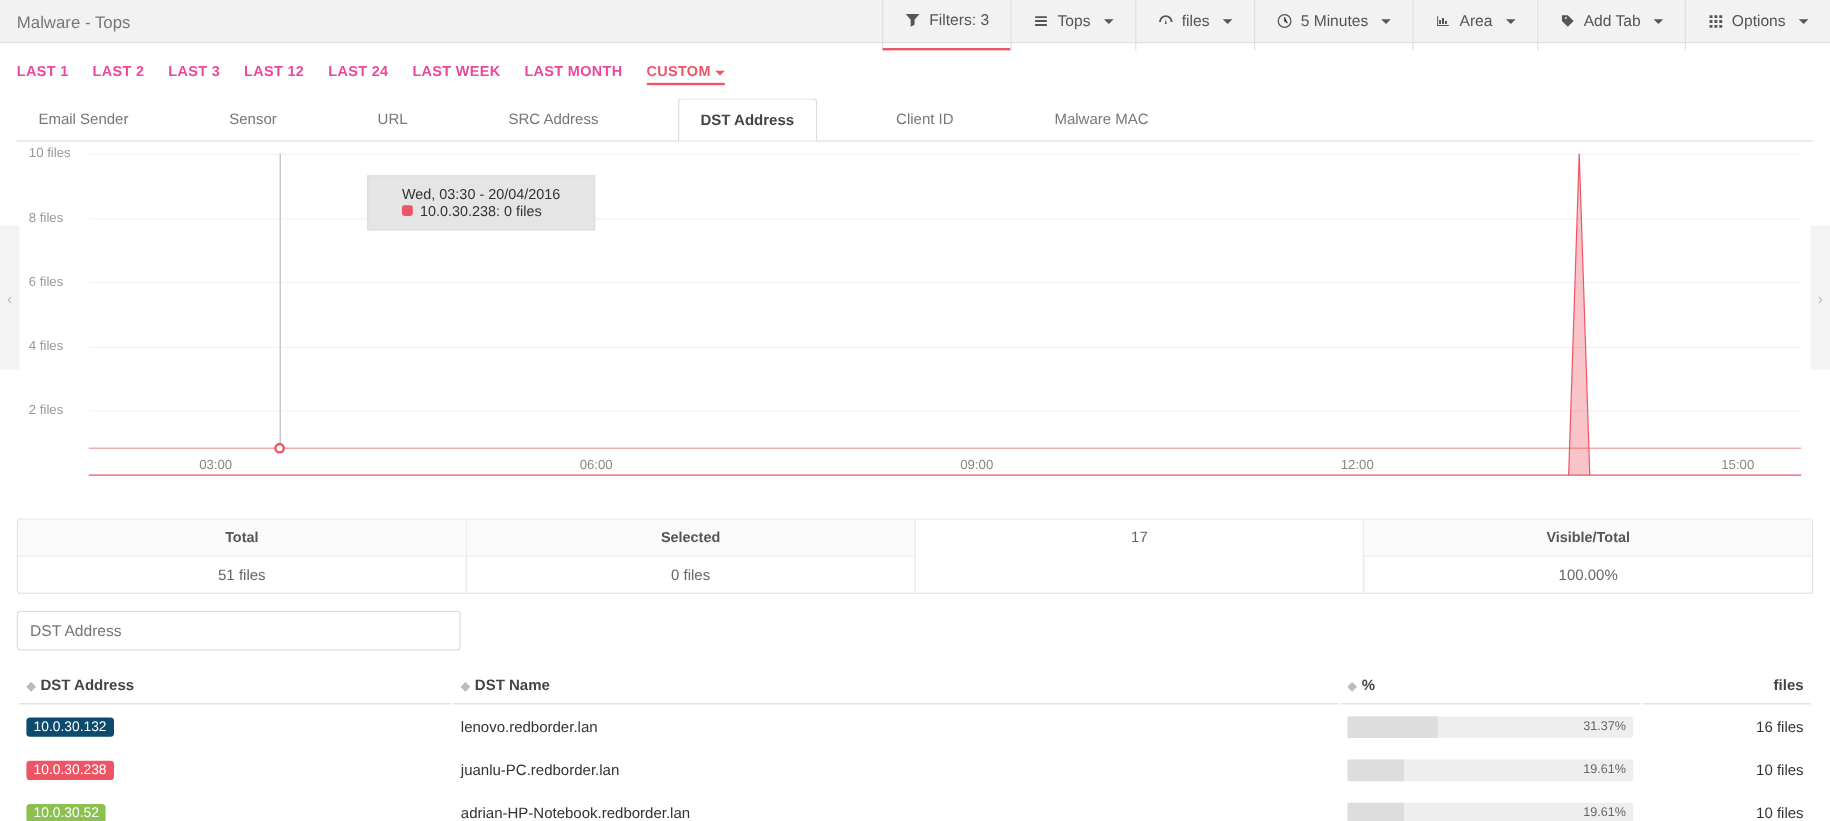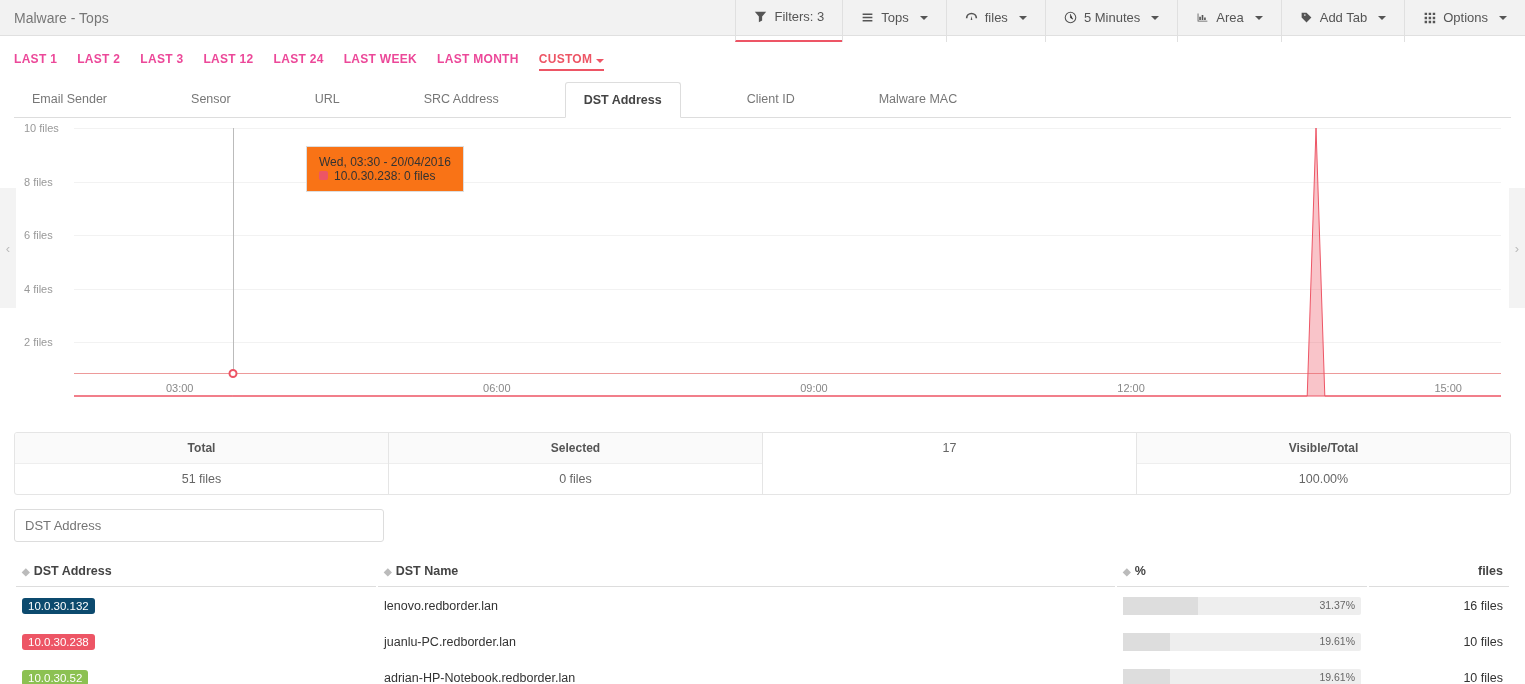--- a/index.html
+++ b/index.html
@@ -22,21 +22,21 @@
 .chart-zone { position:relative; margin:10px 14px 0; height:290px; }
 .navbtn { position:absolute; top:60px; width:16px; height:120px; background:#f3f3f3; display:flex;align-items:center;justify-content:center; color:#bbb; cursor:pointer;}
 .navbtn.left{ left:-14px;} .navbtn.right{ right:-14px;}
 .chart { position:absolute; left:10px; right:10px; top:0; bottom:22px; }
 .ylabel { position:absolute; left:0; font-size:11px; color:#999; transform:translateY(-50%);}
 .gridline { position:absolute; left:50px; right:0; height:1px; background:#f2f2f2;}
 .xaxis-line{position:absolute;left:50px;right:0;bottom:22px;height:1px;background:#ed9a9a;}
 .xlabel { position:absolute; bottom:2px; font-size:11px; color:#888; transform:translateX(-50%);}
 .cursor-line{position:absolute; top:0; bottom:22px; width:1px; background:#bbb;}
 .cursor-dot{position:absolute;width:9px;height:9px;border:2px solid #ed5565;border-radius:50%;background:#fff;bottom:18px;transform:translateX(-50%);}
-.tooltip{position:absolute;left:292px;top:18px;border:1px solid #ddd;background:#f97316;padding:8px 12px;font-size:12px;}
+.tooltip{position:absolute;left:292px;top:18px;border:1px solid #ddd;background:#e5e5e5;padding:8px 28px;font-size:12px;}
 .tooltip .dot{display:inline-block;width:9px;height:9px;background:#ed5565;border-radius:2px;margin-right:6px;}
 
 .summary { display:flex; margin:14px; border:1px solid #e5e5e5; border-radius:3px; overflow:hidden;}
 .summary .cell { flex:1; text-align:center; border-right:1px solid #e5e5e5;}
 .summary .cell:last-child{border-right:none;}
 .summary .cell .label{background:#fafafa;padding:8px;font-size:12px;font-weight:bold;color:#555;border-bottom:1px solid #eee;}
 .summary .cell .value{padding:8px;font-size:12.5px;color:#666;}
 
 .filter-input { margin:0 14px 12px; width:370px; padding:8px 10px; border:1px solid #ddd; border-radius:3px; font-size:13px; color:#999;}
 

